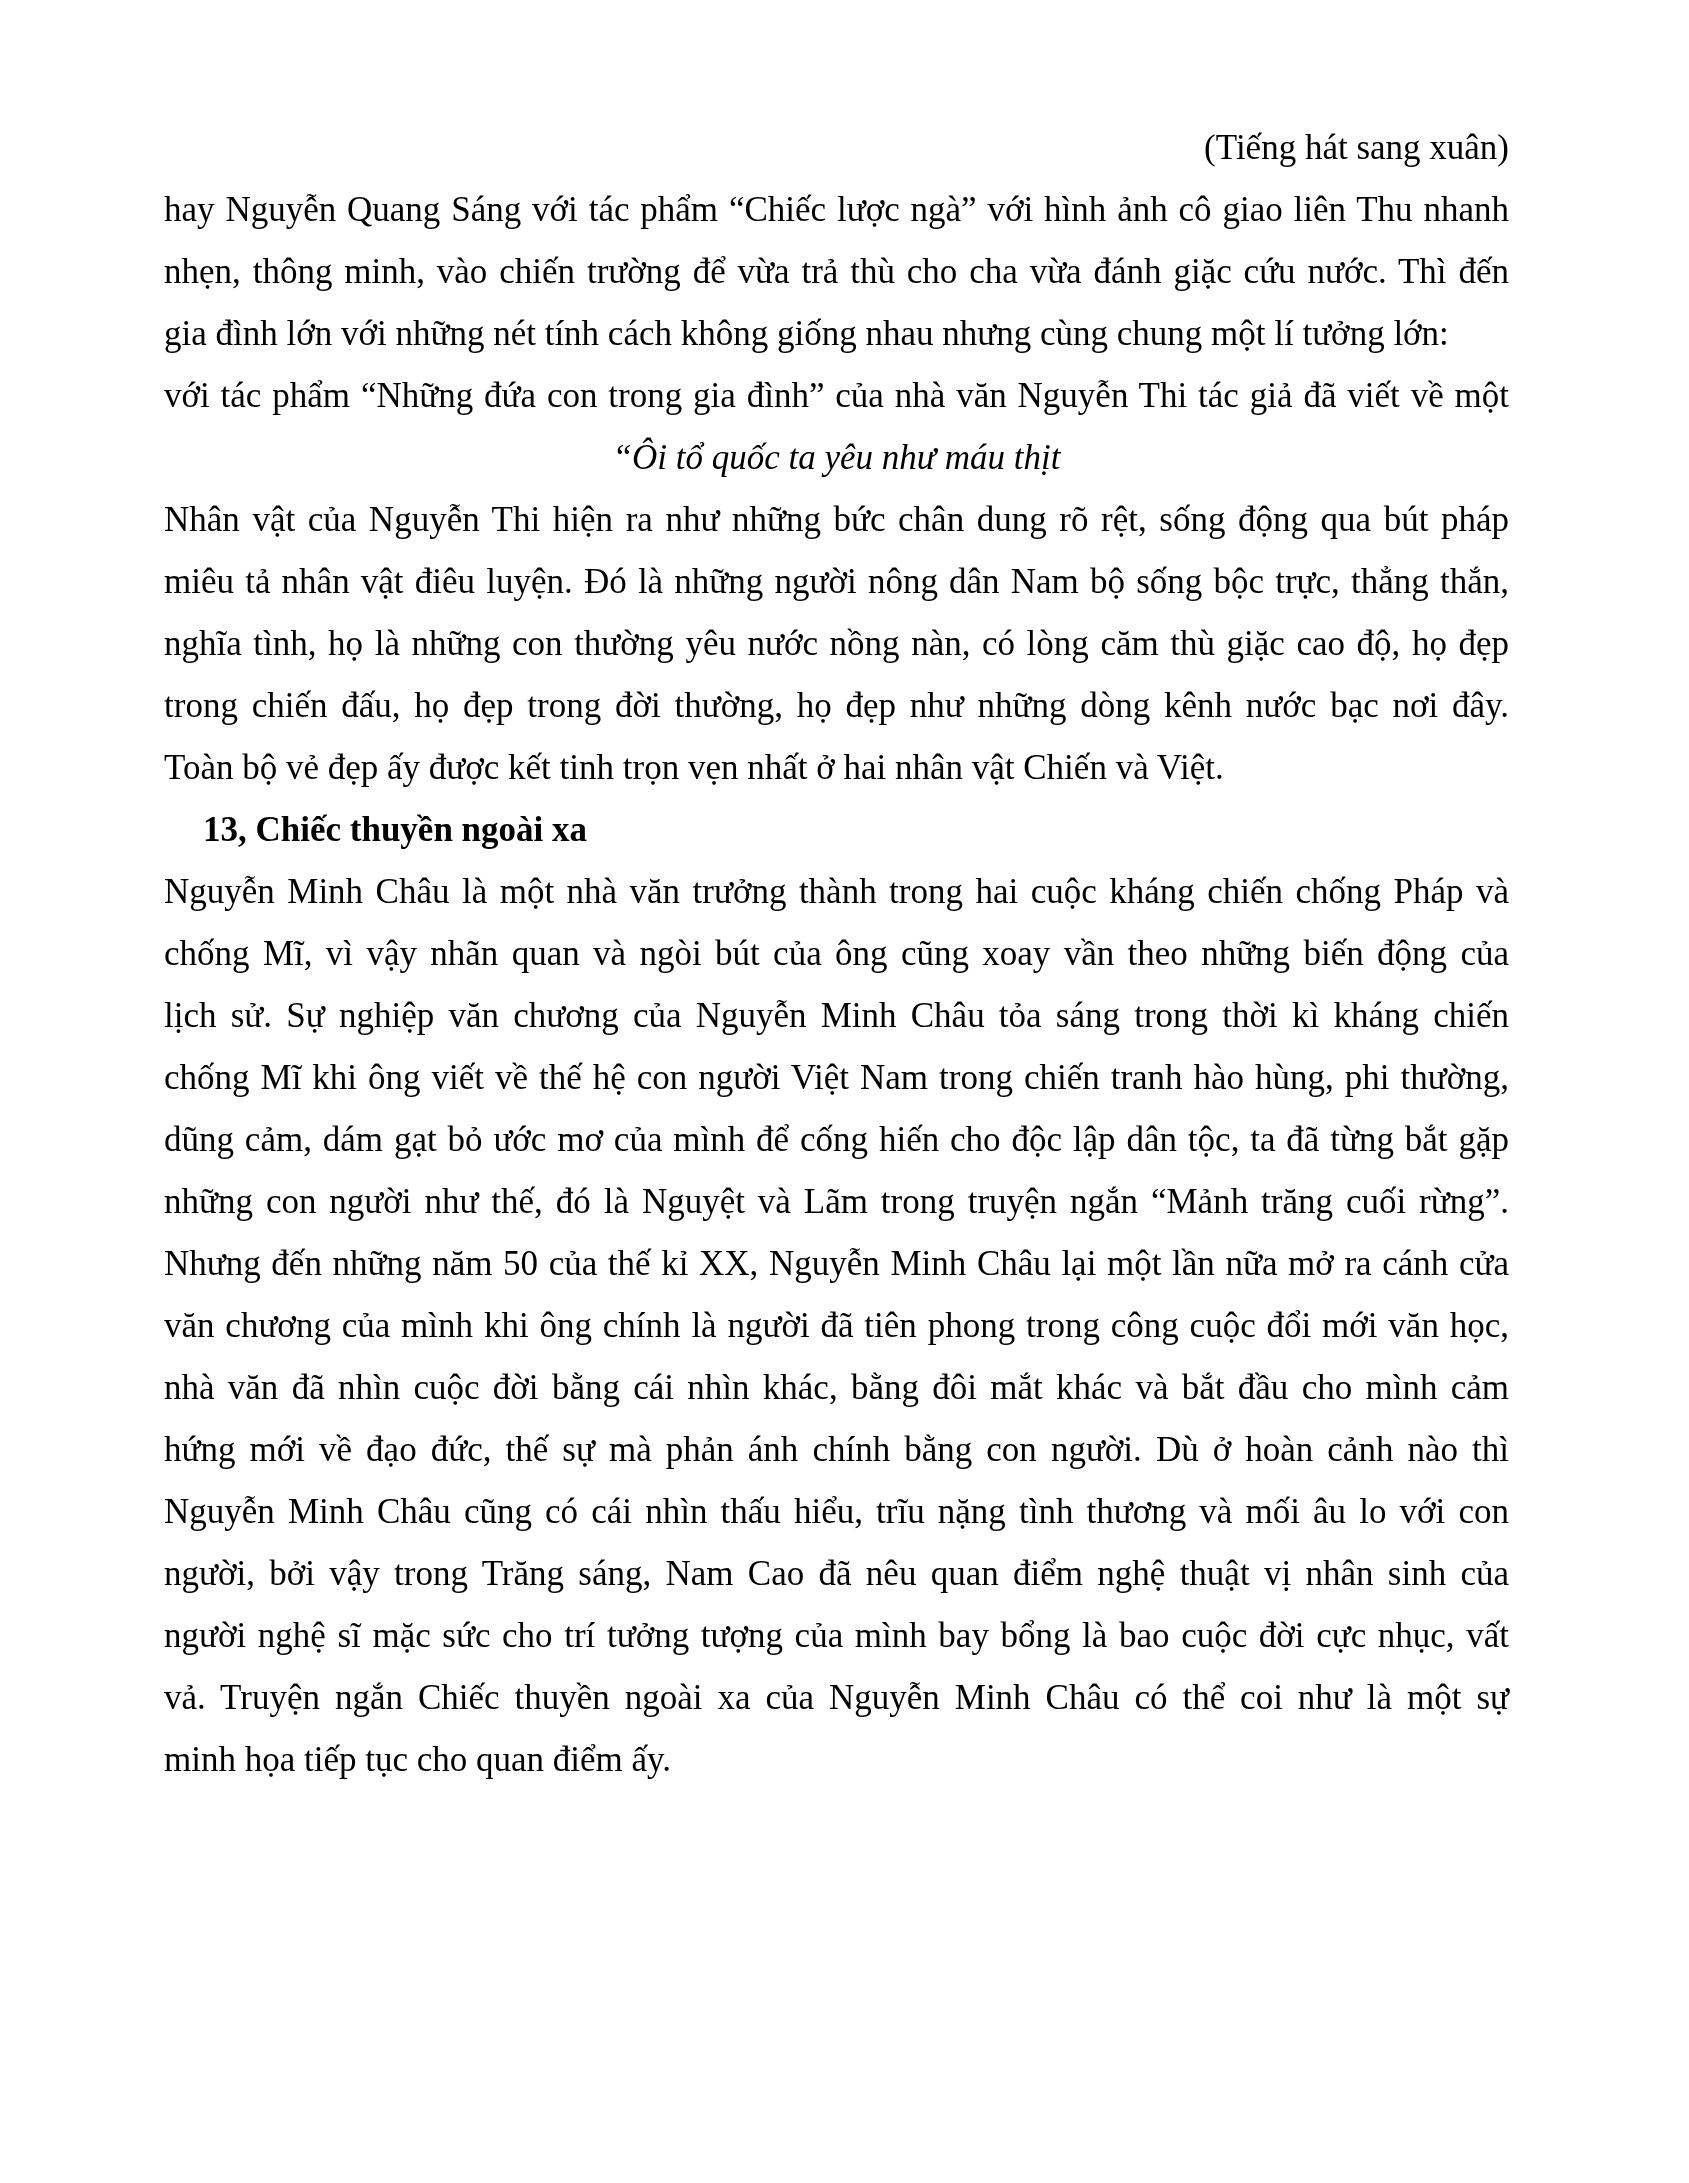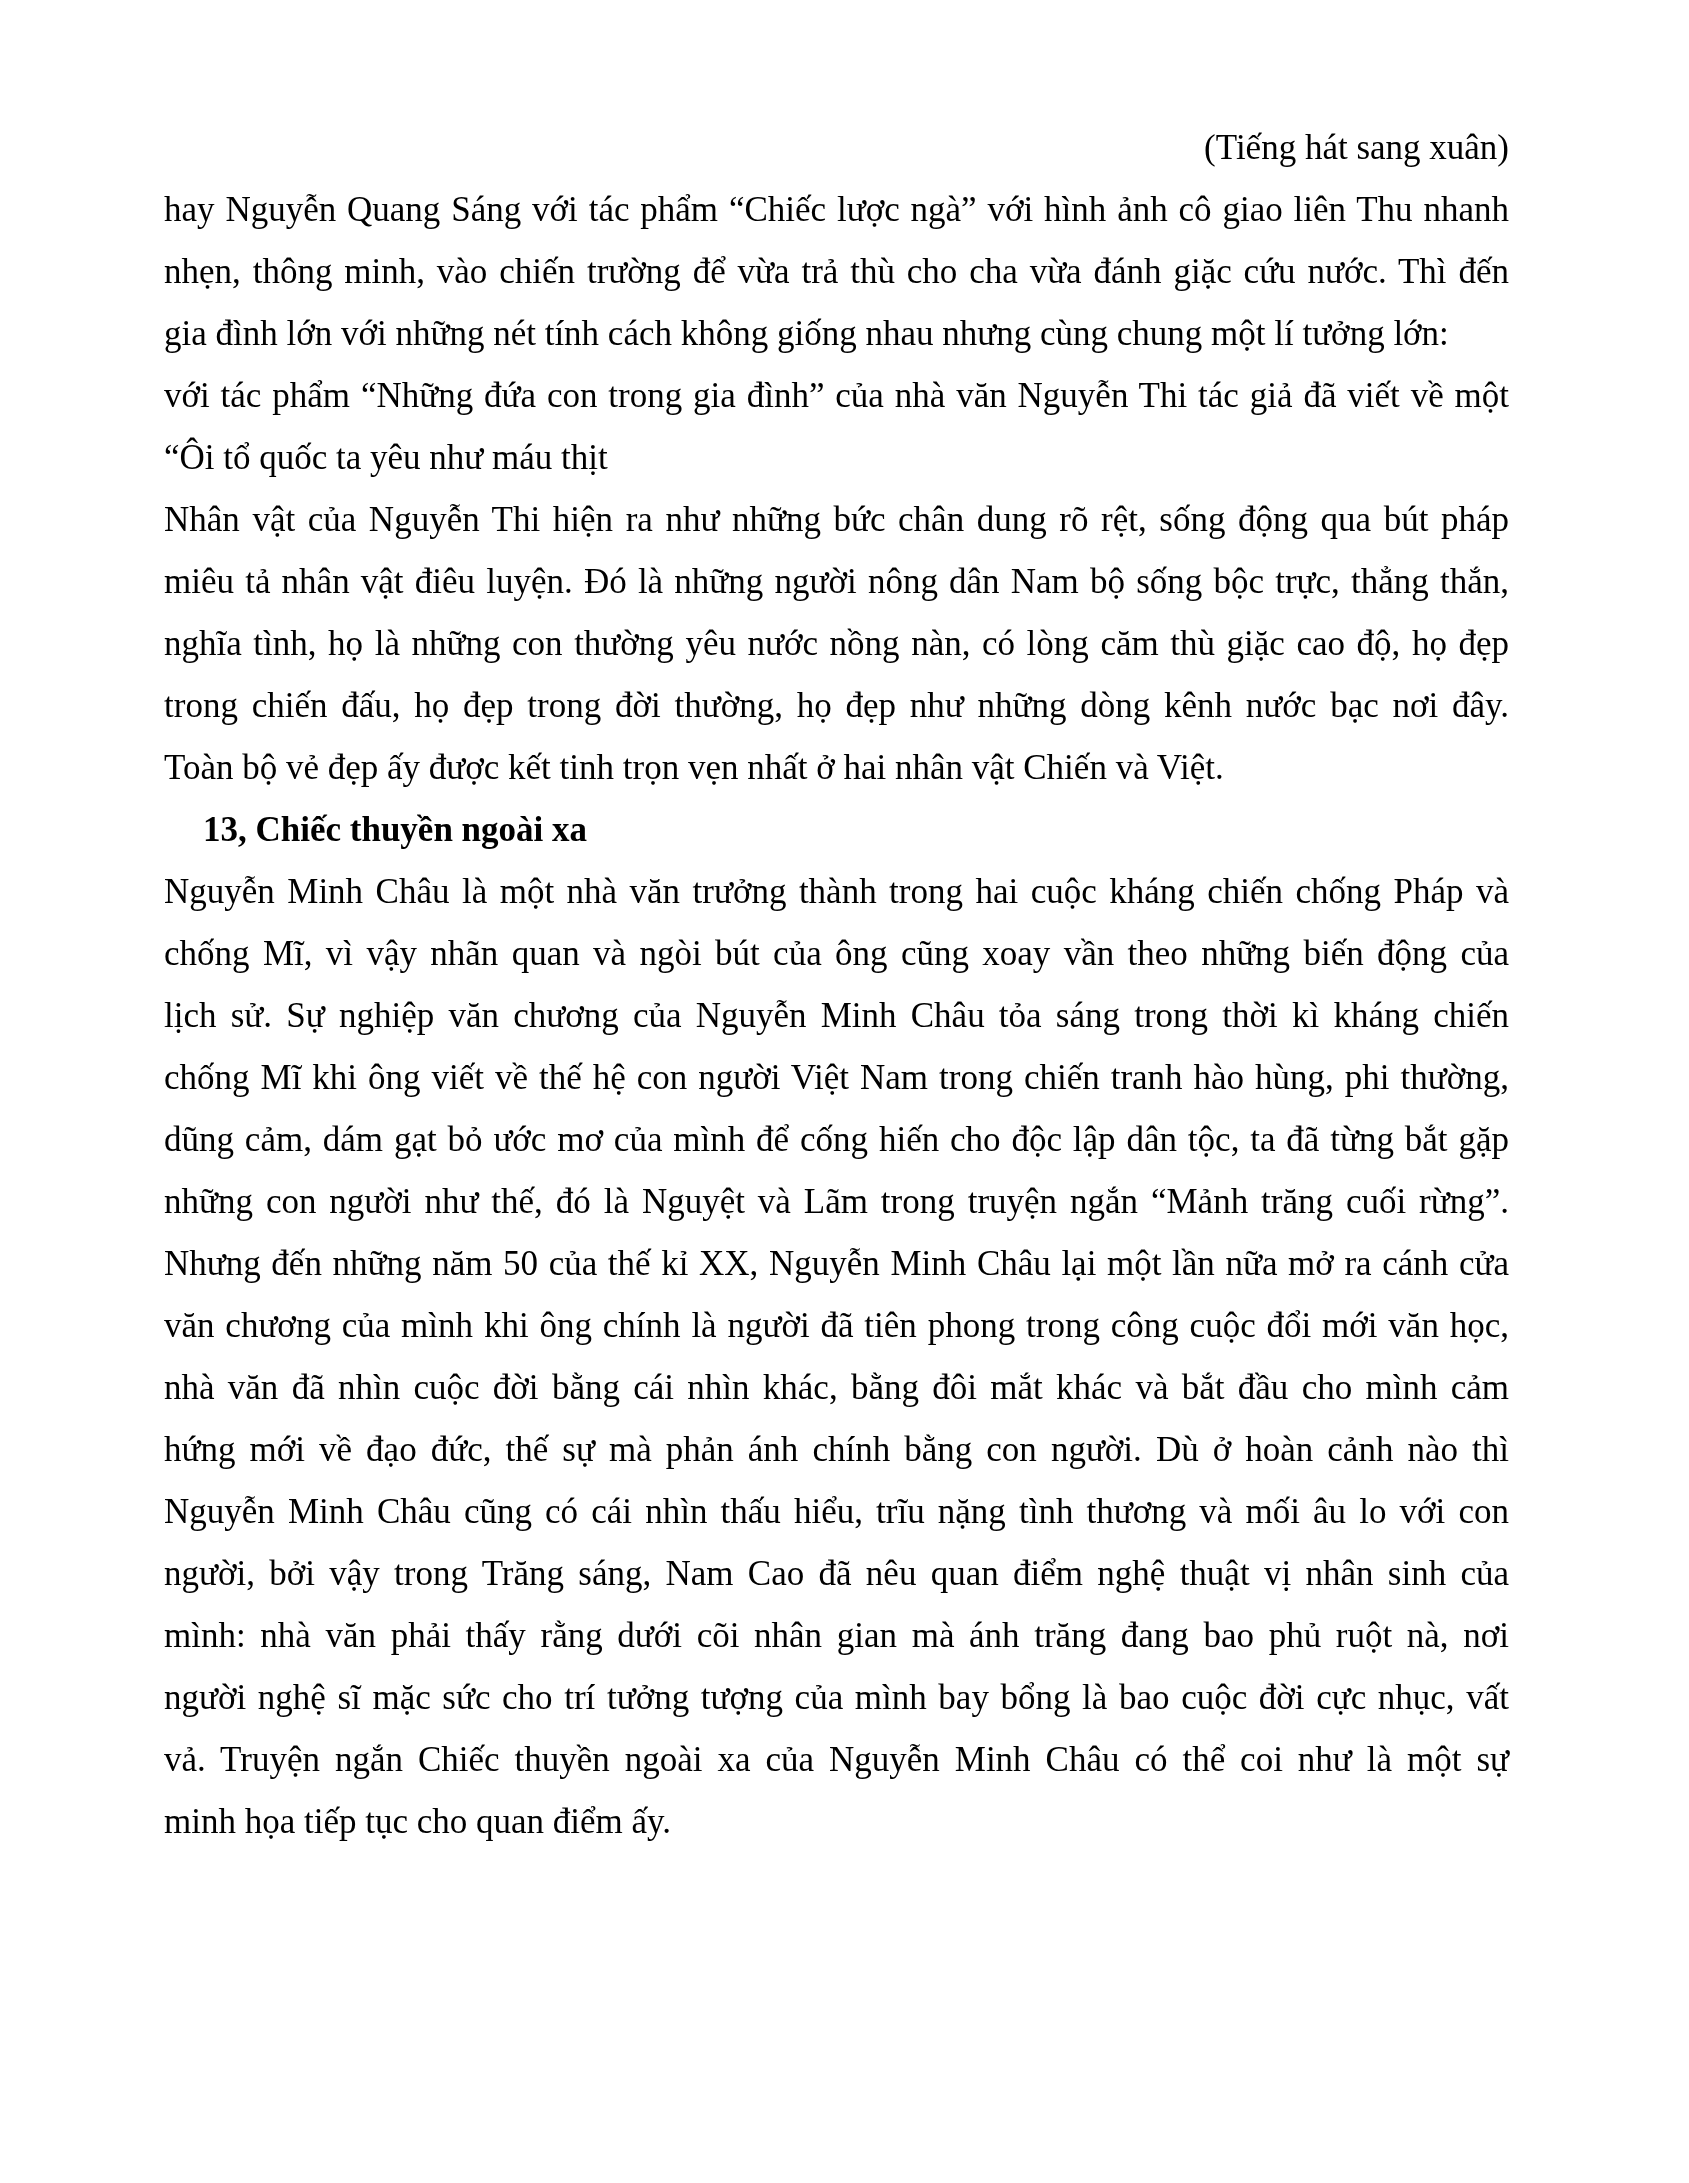--- a/index.html
+++ b/index.html
@@ -36,21 +36,22 @@
     text-align-last: justify;
     -moz-text-align-last: justify;
   }
   .line.left {
     text-align: left;
   }
   .line.right {
     text-align: right;
   }
   .line.center-italic {
-    text-align: left;
+    text-align: center;
+    font-style: italic;
   }
   .line.heading {
     font-weight: bold;
     text-align: left;
     margin-left: 39px;
   }
 </style>
 </head>
 <body>
 
@@ -73,19 +74,18 @@
       <div class="line justify">lịch sử. Sự nghiệp văn chương của Nguyễn Minh Châu tỏa sáng trong thời kì kháng chiến</div>
       <div class="line justify">chống Mĩ khi ông viết về thế hệ con người Việt Nam trong chiến tranh hào hùng, phi thường,</div>
       <div class="line justify">dũng cảm, dám gạt bỏ ước mơ của mình để cống hiến cho độc lập dân tộc, ta đã từng bắt gặp</div>
       <div class="line justify">những con người như thế, đó là Nguyệt và Lãm trong truyện ngắn “Mảnh trăng cuối rừng”.</div>
       <div class="line justify">Nhưng đến những năm 50 của thế kỉ XX, Nguyễn Minh Châu lại một lần nữa mở ra cánh cửa</div>
       <div class="line justify">văn chương của mình khi ông chính là người đã tiên phong trong công cuộc đổi mới văn học,</div>
       <div class="line justify">nhà văn đã nhìn cuộc đời bằng cái nhìn khác, bằng đôi mắt khác và bắt đầu cho mình cảm</div>
       <div class="line justify">hứng mới về đạo đức, thế sự mà phản ánh chính bằng con người. Dù ở hoàn cảnh nào thì</div>
       <div class="line justify">Nguyễn Minh Châu cũng có cái nhìn thấu hiểu, trĩu nặng tình thương và mối âu lo với con</div>
       <div class="line justify">người, bởi vậy trong Trăng sáng, Nam Cao đã nêu quan điểm nghệ thuật vị nhân sinh của</div>
-      <div class="line justify">mình: nhà văn phải thấy rằng dưới cõi nhân gian mà ánh trăng đang bao phủ ruột nà, nơi</div>
       <div class="line justify">người nghệ sĩ mặc sức cho trí tưởng tượng của mình bay bổng là bao cuộc đời cực nhục, vất</div>
       <div class="line justify">vả. Truyện ngắn Chiếc thuyền ngoài xa của Nguyễn Minh Châu có thể coi như là một sự</div>
       <div class="line left">minh họa tiếp tục cho quan điểm ấy.</div>
     </div>
 </div>
 
 
 </body></html>

